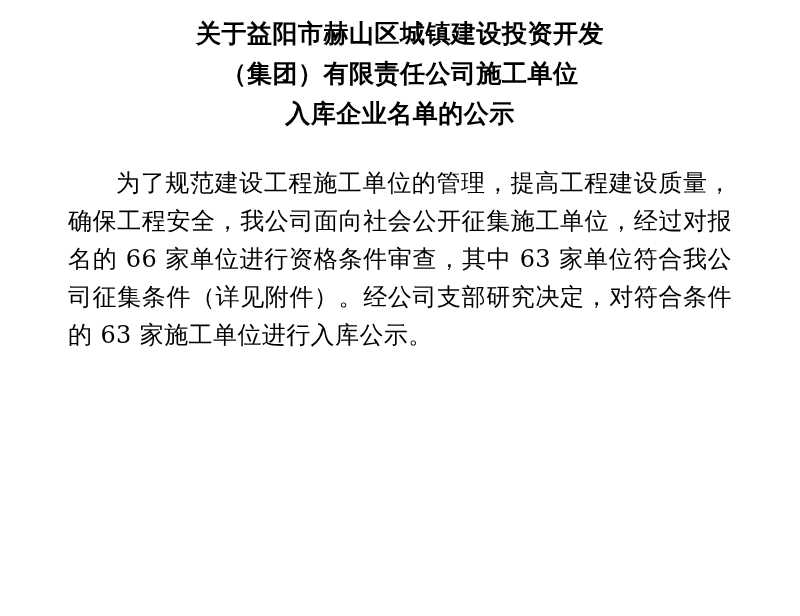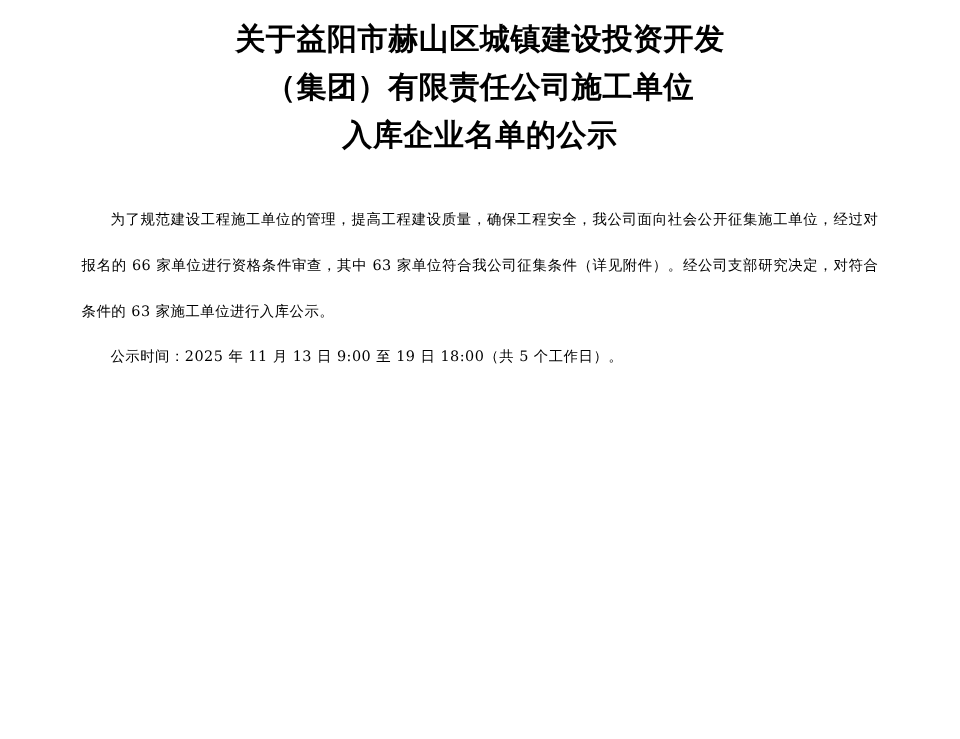--- a/index.html
+++ b/index.html
@@ -24,32 +24,31 @@
   }
   .doc-title {
     margin: 0;
     padding: 0;
     text-align: center;
     font-size: 25px;
     font-weight: 700;
     line-height: 40px;
     letter-spacing: 0.5px;
     color: #000000;
-    font-family: Liberation Serif, serif;
   }
   .doc-title .title-line {
     display: block;
     white-space: nowrap;
   }
   .body-block {
     margin-top: 30px;
   }
   .para {
     margin: 0;
-    font-size: 12px;
+    font-size: 24px;
     line-height: 38px;
     text-align: justify;
     text-justify: inter-ideograph;
     text-indent: 2em;
     letter-spacing: 0.4px;
     color: #000000;
   }
 </style>
 </head>
 <body>
@@ -57,16 +56,15 @@
 <div class="page">
 
   <h1 class="doc-title">
     <span class="title-line">关于益阳市赫山区城镇建设投资开发</span>
     <span class="title-line">（集团）有限责任公司施工单位</span>
     <span class="title-line">入库企业名单的公示</span>
   </h1>
 
   <div class="body-block">
     <p class="para">为了规范建设工程施工单位的管理，提高工程建设质量，确保工程安全，我公司面向社会公开征集施工单位，经过对报名的 66 家单位进行资格条件审查，其中 63 家单位符合我公司征集条件（详见附件）。经公司支部研究决定，对符合条件的 63 家施工单位进行入库公示。</p>
-    <p class="para">公示时间：2025 年 11 月 13 日 9:00 至 19 日 18:00（共 5 个工作日）。</p>
   </div>
 
 </div>
 
 </body></html>

